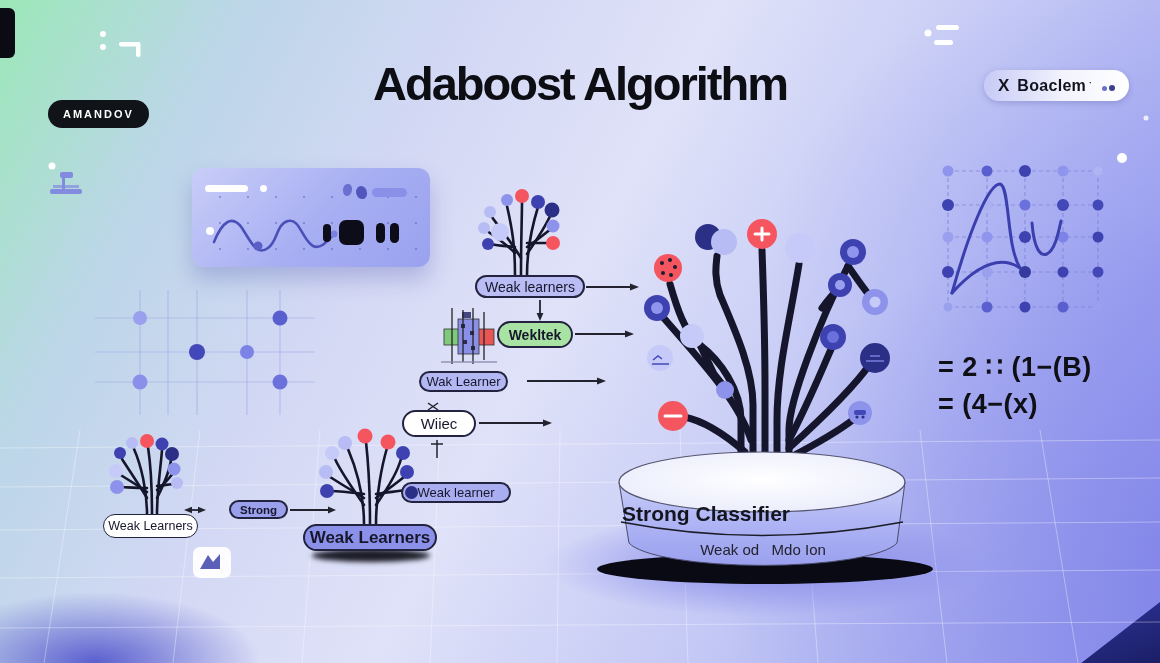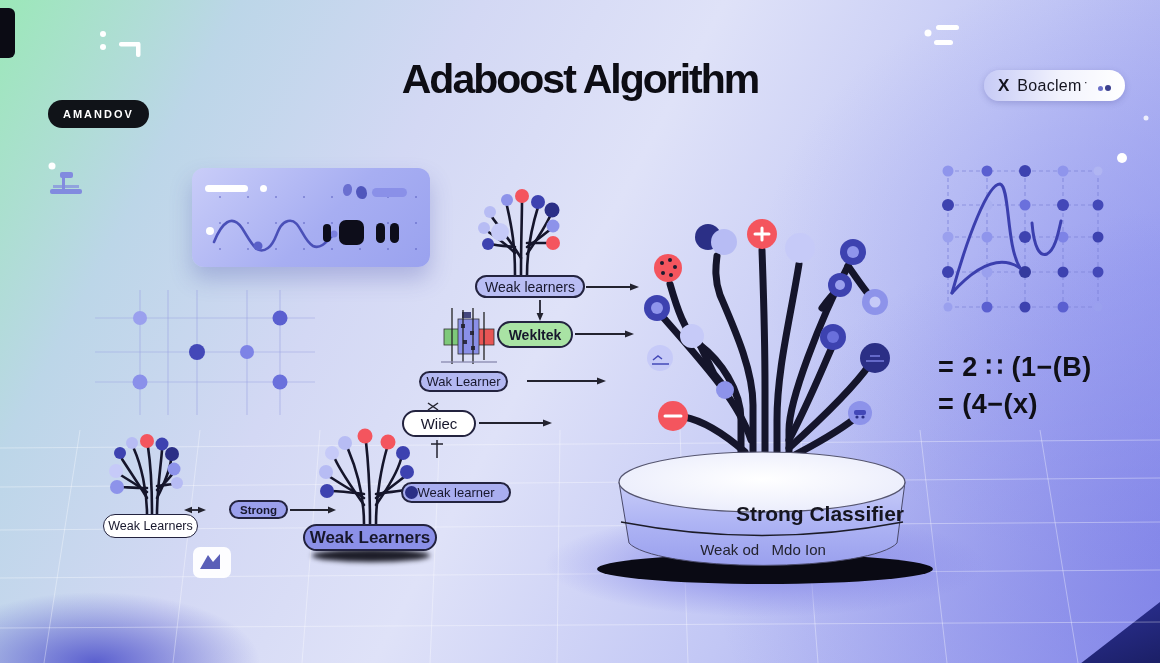--- a/index.html
+++ b/index.html
@@ -7,34 +7,34 @@
     position:relative;width:1160px;height:663px;overflow:hidden;
     font-family:"Liberation Sans", sans-serif;
     background:
       radial-gradient(900px 600px at 108% 85%, rgba(110,112,228,.55), rgba(110,112,228,0) 60%),
       radial-gradient(700px 500px at 103% 40%, rgba(140,145,240,.55), rgba(140,145,240,0) 62%),
       linear-gradient(118deg, #9be8b8 0%, #bcd6e8 16%, #d3d8f4 32%, #dfe2f8 48%, #c2c7f5 70%, #9296ec 100%);
   }
   .abs{position:absolute;}
   h1.title{
     position:absolute;left:0;top:56px;width:100%;margin:0;text-align:center;
-    font-size:41px;font-weight:800;letter-spacing:-2px;color:#0d0d14;
+    font-size:47px;font-weight:800;letter-spacing:-2px;color:#0d0d14;
   }
   .brand-badge{
     position:absolute;left:48px;top:64px;background:#101318;color:#fff;
     border-radius:16px;padding:8px 15px;font-size:11px;font-weight:bold;letter-spacing:2px;margin-top:36px;
   }
   .boaclem{
     position:absolute;left:984px;top:70px;height:31px;border-radius:17px;
     background:linear-gradient(90deg,#c7cbf6 0%,#f2f3fd 55%,#ffffff 100%);
     display:flex;align-items:center;gap:8px;padding:0 14px;color:#14141f;
     box-shadow:0 2px 6px rgba(60,60,140,.25);
   }
   .boaclem .bx{font-size:17px;font-weight:bold;}
-  .boaclem .bl{font-size:16px;font-weight:normal;letter-spacing:.3px;}
+  .boaclem .bl{font-size:16px;font-weight:bold;letter-spacing:.3px;}
   .boaclem .bm{font-size:12px;margin-left:-6px;margin-top:-8px;}
   .dots-arrow i{display:inline-block;width:6px;height:6px;border-radius:50%;background:#3b3f8e;margin-left:2px;}
   .dots-arrow i.sm{width:5px;height:5px;background:#6a6fc8;}
   .pill{
     position:absolute;display:flex;align-items:center;justify-content:center;
     border:2px solid #23233f;border-radius:14px;color:#17172c;background:#b9bdf4;
     box-sizing:border-box;
   }
   .panel{
     position:absolute;left:192px;top:168px;width:238px;height:99px;border-radius:12px;
@@ -42,21 +42,21 @@
     box-shadow:0 12px 22px rgba(70,75,170,.28);
   }
   .panel .dots{
     position:absolute;inset:6px;border-radius:9px;
     background-image:radial-gradient(circle, rgba(80,85,185,.55) 1.3px, transparent 1.5px);
     background-size:28px 26px;background-position:8px 10px;opacity:.8;
   }
   .wbar{position:absolute;background:#fff;border-radius:4px;}
   .bshape{position:absolute;background:#0d0d1a;}
   .formulas{position:absolute;left:938px;top:349px;color:#0f0f16;font-weight:bold;font-size:27px;line-height:37px;letter-spacing:.5px;}
-  .cls-title{position:absolute;left:622px;top:502px;width:282px;text-align:right;font-size:21px;font-weight:bold;color:#15151f;}
+  .cls-title{position:absolute;left:622px;top:502px;width:282px;text-align:left;font-size:21px;font-weight:bold;color:#15151f;}
   .cls-sub{position:absolute;left:622px;top:541px;width:282px;text-align:center;font-size:15px;color:#23232f;white-space:pre;}
   .glow{position:absolute;left:545px;top:512px;width:440px;height:105px;border-radius:50%;
     background:radial-gradient(closest-side, rgba(130,132,232,.95), rgba(130,132,232,0));}
   .blob-bl{position:absolute;left:-70px;top:592px;width:330px;height:140px;border-radius:50%;
     background:radial-gradient(closest-side, rgba(62,66,198,.8), rgba(62,66,198,0));}
   .wedge{position:absolute;left:1078px;top:598px;width:82px;height:65px;
     background:linear-gradient(160deg,#2e339a,#1b1f66);clip-path:polygon(100% 6%,100% 100%,4% 100%);}
   .corner-bar{position:absolute;left:-7px;top:8px;width:22px;height:50px;background:#0b0b14;border-radius:6px;}
   .folder{position:absolute;left:193px;top:547px;width:38px;height:31px;background:rgba(255,255,255,.95);border-radius:7px;}
   .shadow-pill{position:absolute;background:rgba(8,8,18,.9);border-radius:50%;filter:blur(2.5px);}

